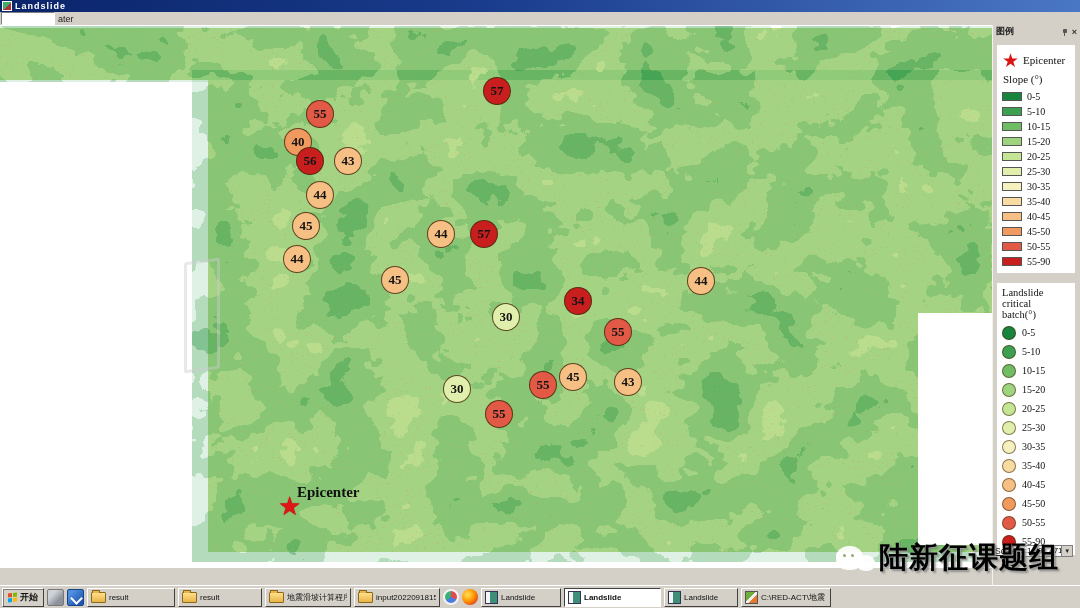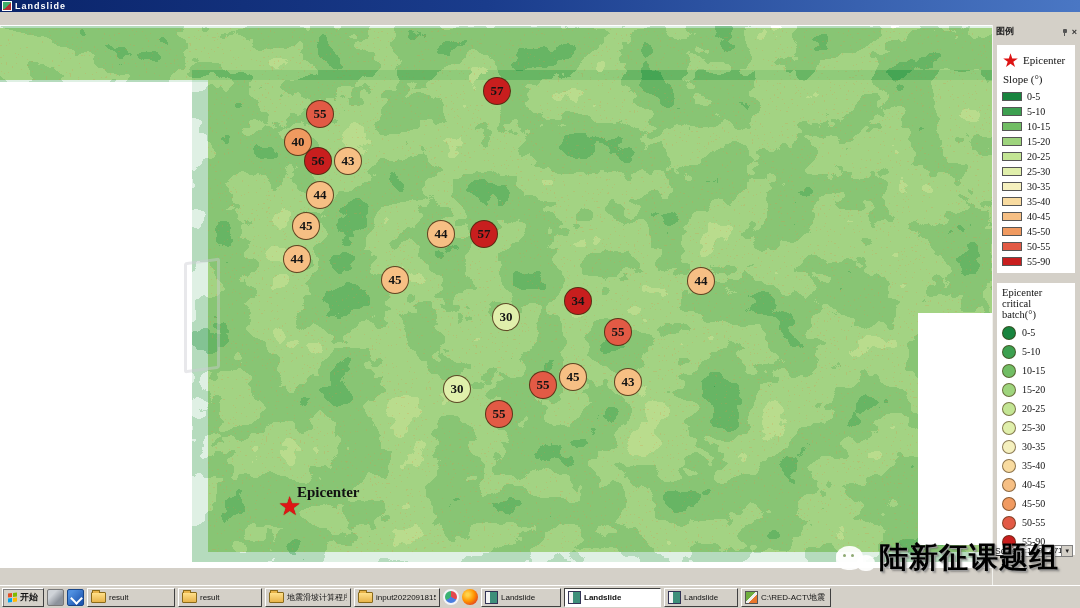--- a/index.html
+++ b/index.html
@@ -112,20 +112,24 @@
 </head>
 <body>
 
 <div class="screen">
 
   <div class="titlebar">
     <span class="appicon"></span>
     <span class="title">Landslide</span>
   </div>
 
+  <div class="menurow">
+    <span class="layercombo"></span>
+    <span class="menulabel">ater</span>
+  </div>
 
   <div class="map">
     <svg width="992" height="543">
       <defs>
         <filter id="blotch" x="-2%" y="-2%" width="104%" height="104%">
           <feTurbulence type="fractalNoise" baseFrequency="0.016 0.02" numOctaves="4" seed="7" result="n"></feTurbulence>
           <feColorMatrix in="n" type="luminanceToAlpha" result="la"></feColorMatrix>
           <feComponentTransfer in="la" result="steps">
             <feFuncA type="discrete" tableValues="0 0 0.18 0.42 0.7 1"></feFuncA>
           </feComponentTransfer>
@@ -152,21 +156,21 @@
       <rect x="208" y="55" width="784" height="472" filter="url(#grain)" opacity="0.45"></rect>
 
       <rect x="918" y="288" width="74" height="232" fill="#ffffff"></rect>
     </svg>
 
     <div class="faintlogo"></div>
 
     <div>
         <div class="marker" style="left: 306px; top: 75px; background: rgb(226, 90, 69);">55</div>
         <div class="marker" style="left: 284px; top: 103px; background: rgb(240, 154, 96);">40</div>
-        <div class="marker" style="left: 304px; top: 122px; background: rgb(200, 30, 30);">56</div>
+        <div class="marker" style="left: 296px; top: 122px; background: rgb(200, 30, 30);">56</div>
         <div class="marker" style="left: 334px; top: 122px; background: rgb(246, 191, 132);">43</div>
         <div class="marker" style="left: 306px; top: 156px; background: rgb(246, 191, 132);">44</div>
         <div class="marker" style="left: 292px; top: 187px; background: rgb(246, 191, 132);">45</div>
         <div class="marker" style="left: 283px; top: 220px; background: rgb(246, 191, 132);">44</div>
         <div class="marker" style="left: 483px; top: 52px; background: rgb(200, 30, 30);">57</div>
         <div class="marker" style="left: 427px; top: 195px; background: rgb(246, 191, 132);">44</div>
         <div class="marker" style="left: 470px; top: 195px; background: rgb(200, 30, 30);">57</div>
         <div class="marker" style="left: 381px; top: 241px; background: rgb(246, 191, 132);">45</div>
         <div class="marker" style="left: 687px; top: 242px; background: rgb(246, 191, 132);">44</div>
         <div class="marker" style="left: 564px; top: 262px; background: rgb(200, 30, 30);">34</div>
@@ -243,21 +247,21 @@
           </div>
           <div class="lrow">
             <span class="sw" style="background: rgb(200, 30, 30);"></span>
             <span class="lbl">55-90</span>
           </div>
         </div>
     </div>
 
     <div class="card card2">
       <div class="crit-title">
-        <span>Epicenter critical</span><br>
+        <span>Landslide critical</span><br>
         <span>batch(°)</span>
       </div>
       <div>
           <div class="crow">
             <span class="cw" style="background: rgb(24, 132, 62);"></span>
             <span class="lbl">0-5</span>
           </div>
           <div class="crow">
             <span class="cw" style="background: rgb(61, 160, 80);"></span>
             <span class="lbl">5-10</span>

